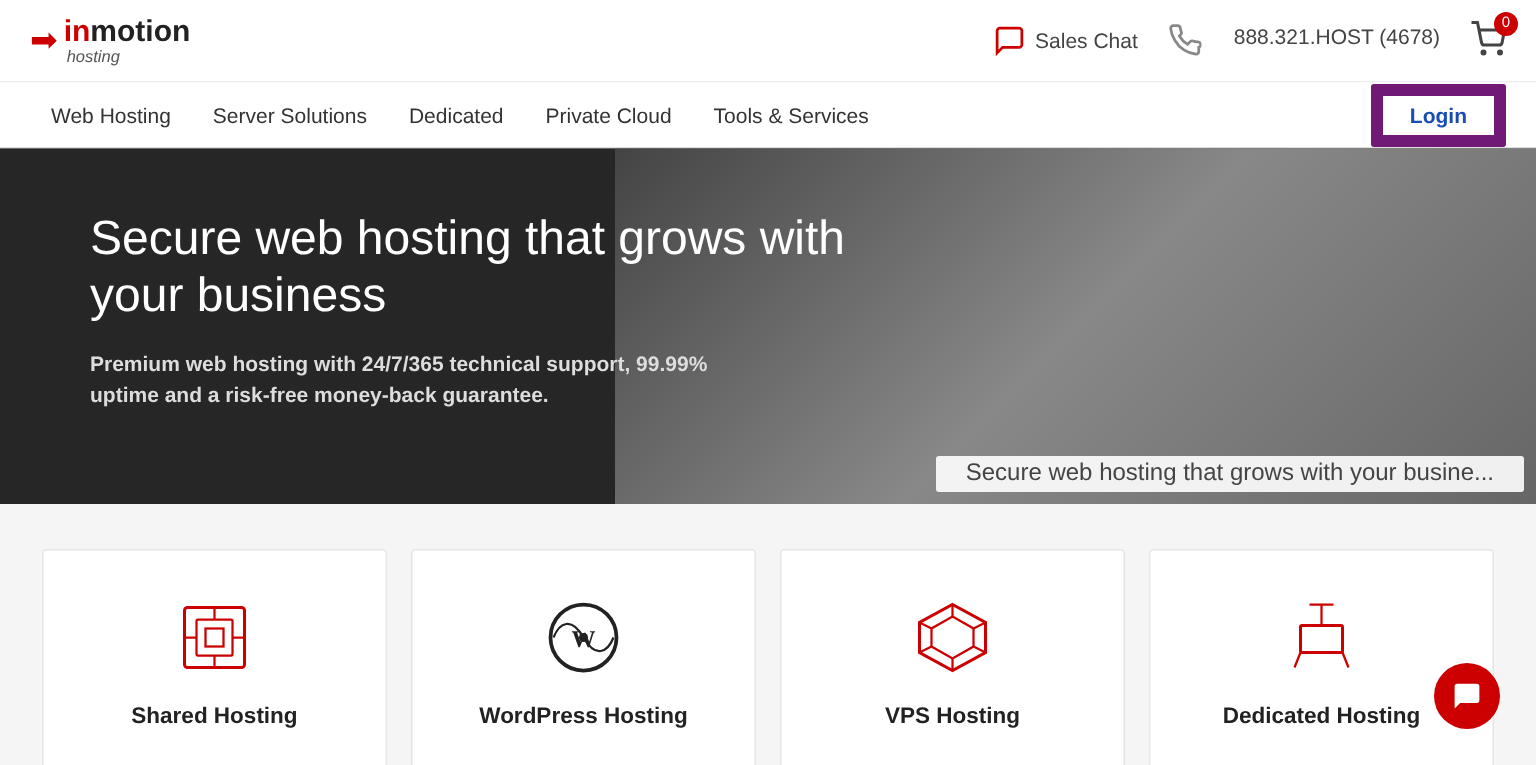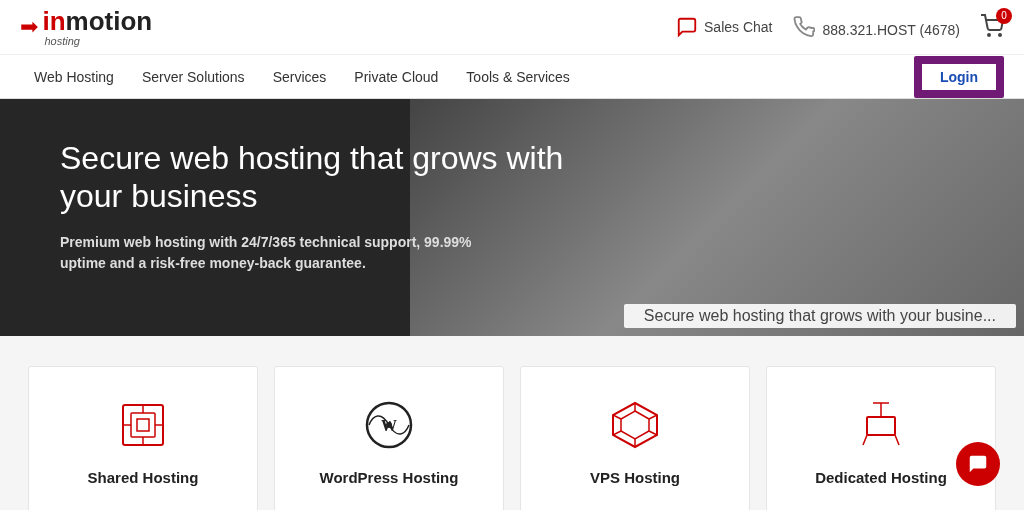--- a/index.html
+++ b/index.html
@@ -18,21 +18,21 @@
     .logo-area {
       display: flex;
       align-items: center;
     }
     .logo-text {
       display: flex;
       flex-direction: column;
       line-height: 1.1;
     }
     .logo-inmotion {
-      font-size: 26px;
+      font-size: 20px;
       font-weight: bold;
       color: #222;
     }
     .logo-inmotion span.red { color: #cc0000; }
     .logo-hosting {
       font-size: 11px;
       color: #555;
       font-style: italic;
       margin-left: 2px;
     }
@@ -49,22 +49,22 @@
     .sales-chat {
       display: flex;
       align-items: center;
       gap: 6px;
       color: #444;
       font-size: 14px;
       cursor: pointer;
     }
     .phone-area {
       display: flex;
-      align-items: flex-end;
-      gap: 8px;
+      align-items: flex-start;
+      gap: 22px;
       color: #444;
       font-size: 14px;
     }
     .cart-icon-wrap {
       position: relative;
       cursor: pointer;
     }
     .cart-badge {
       position: absolute;
       top: -6px;
@@ -301,21 +301,21 @@
 
 <nav class="nav-bar">
   <div class="nav-links">
     <div class="nav-item">
       <span>Web Hosting</span>
     </div>
     <div class="nav-item">
       <span>Server Solutions</span>
     </div>
     <div class="nav-item">
-      <span>Services</span>
+      <span>Dedicated</span>
     </div>
     <div class="nav-item">
       <span>Private Cloud</span>
     </div>
     <div class="nav-item">
       <span>Tools &amp; Services</span>
     </div>
   </div>
   <div class="nav-right">
     <button class="login-btn">Login</button>

